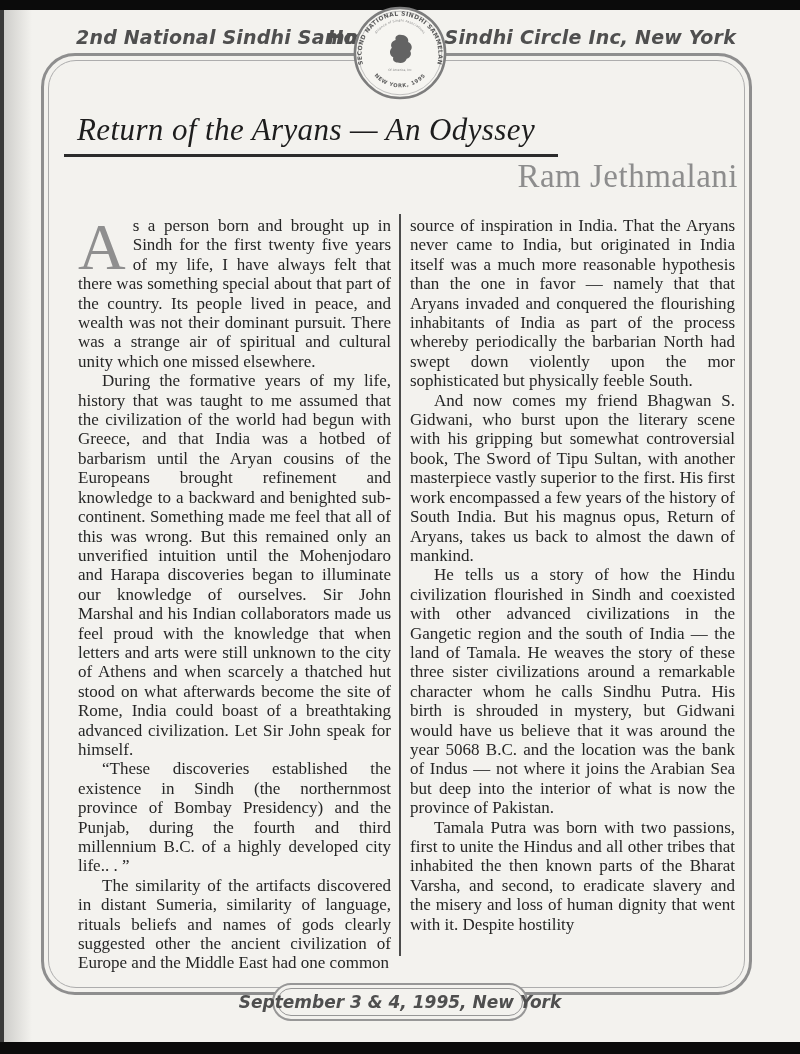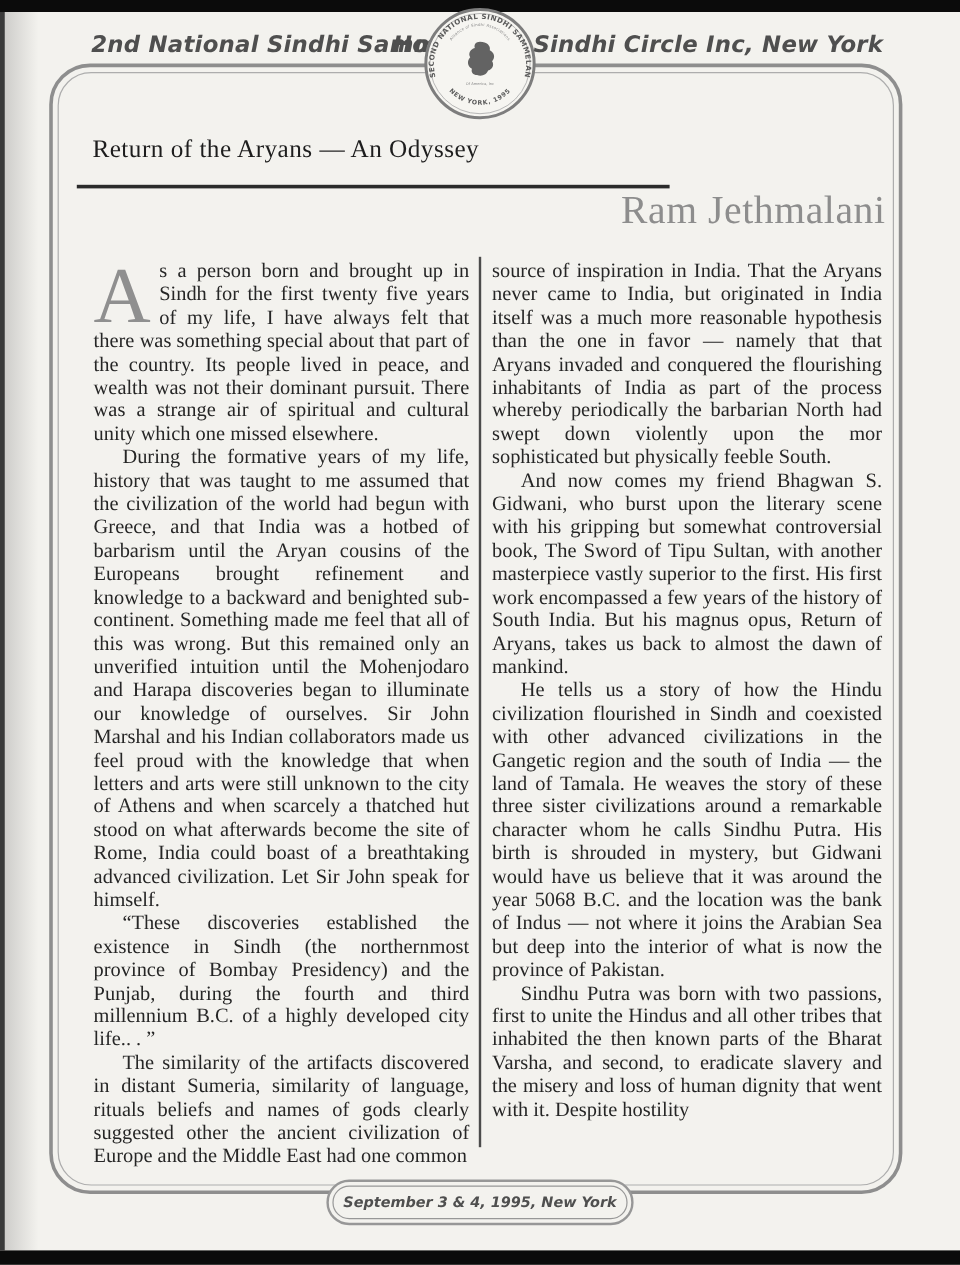--- a/index.html
+++ b/index.html
@@ -32,21 +32,21 @@
   .frame-inner {
     position: absolute; left: 48px; top: 60px; width: 697px; height: 928px;
     border: 1.6px solid #adadad; border-radius: 28px;
   }
 
   .seal { position: absolute; left: 352px; top: 5px; width: 96px; height: 96px; z-index: 5; }
   .seal svg { width: 100%; height: 100%; }
 
   .title {
     position: absolute; left: 77px; top: 112px;
-    font-size: 21px; color: #1d1d1d;
+    font-style: italic; font-size: 31px; color: #1d1d1d;
     letter-spacing: 0.4px; white-space: nowrap; z-index: 2;
   }
   .title-rule { position: absolute; left: 64px; top: 154px; width: 494px; height: 3px; background: #2b2b2b; z-index: 2; }
   .author {
     position: absolute; right: 62px; top: 158px;
     font-size: 33px; color: #8d8d8d; letter-spacing: 0.5px; z-index: 2; margin-left: 23px;
   }
 
   .col-left  { position: absolute; left: 78px;  top: 216px; width: 313px; z-index: 2; }
   .col-right { position: absolute; left: 410px; top: 216px; width: 325px; z-index: 2; }
@@ -66,21 +66,21 @@
     position: absolute; left: 272px; top: 983px; width: 256px; height: 38px;
     background: #f3f2ee; border: 2.5px solid #979797; border-radius: 19px;
     z-index: 6; padding: 3px;
   }
   .footer-pill-inner {
     width: 100%; height: 100%; border: 1.2px solid #979797; border-radius: 14px;
     display: flex; align-items: center; justify-content: center;
   }
   .footer-text {
     font-family: "DejaVu Sans", sans-serif; font-weight: bold; font-style: italic;
-    font-size: 12px; color: #4f4f4f; white-space: nowrap;
+    font-size: 17px; color: #4f4f4f; white-space: nowrap;
   }
 </style>
 </head>
 <body>
 
 <div class="top-bar"></div>
 <div class="left-edge"></div>
 <div class="left-shade"></div>
 <div class="bottom-bar"></div>
 
@@ -123,20 +123,20 @@
   <p class="body-par first"><span class="dropcap">A</span><span>s a person born and brought up in Sindh for the first twenty five years of my life, I have always felt that there was something special about that part of the country. Its people lived in peace, and wealth was not their dominant pursuit. There was a strange air of spiritual and cultural unity which one missed elsewhere.</span></p>
   <p class="body-par">During the formative years of my life, history that was taught to me assumed that the civilization of the world had begun with Greece, and that India was a hotbed of barbarism until the Aryan cousins of the Europeans brought refinement and knowledge to a backward and benighted sub-continent. Something made me feel that all of this was wrong. But this remained only an unverified intuition until the Mohenjodaro and Harapa discoveries began to illuminate our knowledge of ourselves. Sir John Marshal and his Indian collaborators made us feel proud with the knowledge that when letters and arts were still unknown to the city of Athens and when scarcely a thatched hut stood on what afterwards become the site of Rome, India could boast of a breathtaking advanced civilization. Let Sir John speak for himself.</p>
   <p class="body-par">“These discoveries established the existence in Sindh (the northernmost province of Bombay Presidency) and the Punjab, during the fourth and third millennium B.C. of a highly developed city life.. . ”</p>
   <p class="body-par">The similarity of the artifacts discovered in distant Sumeria, similarity of language, rituals beliefs and names of gods clearly suggested other the ancient civilization of Europe and the Middle East had one common</p>
 </div>
 
 <div class="col-right">
   <p class="body-par first">source of inspiration in India. That the Aryans never came to India, but originated in India itself was a much more reasonable hypothesis than the one in favor — namely that that Aryans invaded and conquered the flourishing inhabitants of India as part of the process whereby periodically the barbarian North had swept down violently upon the mor sophisticated but physically feeble South.</p>
   <p class="body-par">And now comes my friend Bhagwan S. Gidwani, who burst upon the literary scene with his gripping but somewhat controversial book, The Sword of Tipu Sultan, with another masterpiece vastly superior to the first. His first work encompassed a few years of the history of South India. But his magnus opus, Return of Aryans, takes us back to almost the dawn of mankind.</p>
   <p class="body-par">He tells us a story of how the Hindu civilization flourished in Sindh and coexisted with other advanced civilizations in the Gangetic region and the south of India — the land of Tamala. He weaves the story of these three sister civilizations around a remarkable character whom he calls Sindhu Putra. His birth is shrouded in mystery, but Gidwani would have us believe that it was around the year 5068 B.C. and the location was the bank of Indus — not where it joins the Arabian Sea but deep into the interior of what is now the province of Pakistan.</p>
-  <p class="body-par">Sindhu Putra was born with two passions, first to unite the Hindus and all other tribes that inhabited the then known parts of the Bharat Varsha, and second, to eradicate slavery and the misery and loss of human dignity that went with it. Despite hostility</p>
+  <p class="body-par">Tamala Putra was born with two passions, first to unite the Hindus and all other tribes that inhabited the then known parts of the Bharat Varsha, and second, to eradicate slavery and the misery and loss of human dignity that went with it. Despite hostility</p>
 </div>
 
 <div class="footer-pill">
   <div class="footer-pill-inner">
     <span class="footer-text">September 3 &amp; 4, 1995, New York</span>
   </div>
 </div>
 
 </body></html>

